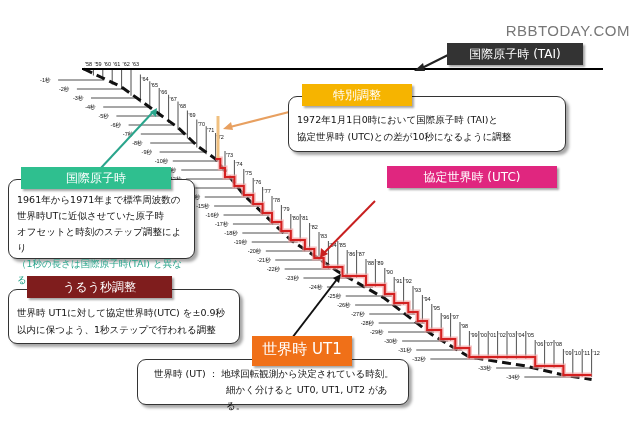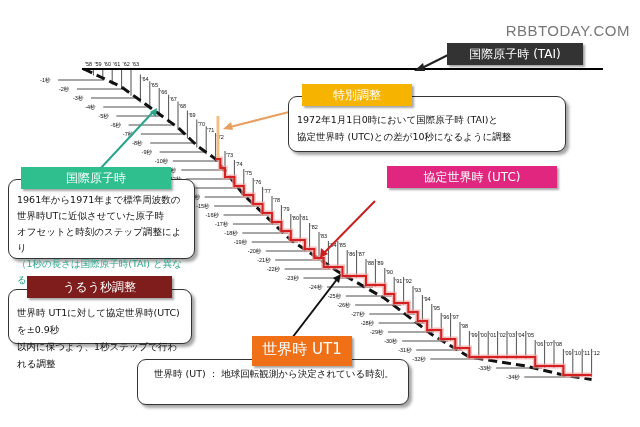--- a/index.html
+++ b/index.html
@@ -237,31 +237,32 @@
   <div class="box" style="left:8px;top:163px;width:187px;height:80px;padding-top:12px;line-height:16px;">
     <div>1961年から1971年まで標準周波数の</div>
     <div>世界時UTに近似させていた原子時</div>
     <div>オフセットと時刻のステップ調整により</div>
     <div class="teal">（1秒の長さは国際原子時(TAI) と異なる）</div>
   </div>
   <div class="tag" style="left:21px;top:151px;width:150px;background:#2fbf8f;">
     <span>国際原子時</span>
   </div>
 
-  <div class="box" style="left:8px;top:273px;width:184px;height:55px;padding-top:14px;">
+  <div class="box" style="left:8px;top:273px;width:232px;height:55px;padding-top:14px;">
     <div>世界時 UT1に対して協定世界時(UTC) を±0.9秒</div>
     <div>以内に保つよう、1秒ステップで行われる調整</div>
   </div>
   <div class="tag" style="left:27px;top:260px;width:145px;background:#7f1d1d;">
     <span>うるう秒調整</span>
   </div>
 
   <div class="tag" style="left:387px;top:150px;width:170px;background:#e0267f;">
     <span>協定世界時 (UTC)</span>
   </div>
 
   <div class="box" style="left:137px;top:343px;width:272px;height:46px;padding-top:6px;line-height:16px;">
     <div style="padding-left:8px;">世界時 (UT) ： 地球回転観測から決定されている時刻。</div>
+    <div style="padding-left:80px;">細かく分けると UT0, UT1, UT2 がある。</div>
   </div>
   <div class="tag" style="left:252px;top:320px;width:100px;height:30px;line-height:26px;background:#f07018;font-size:15px;">
     <span>世界時 UT1</span>
   </div>
 </div>
 
 </body></html>

